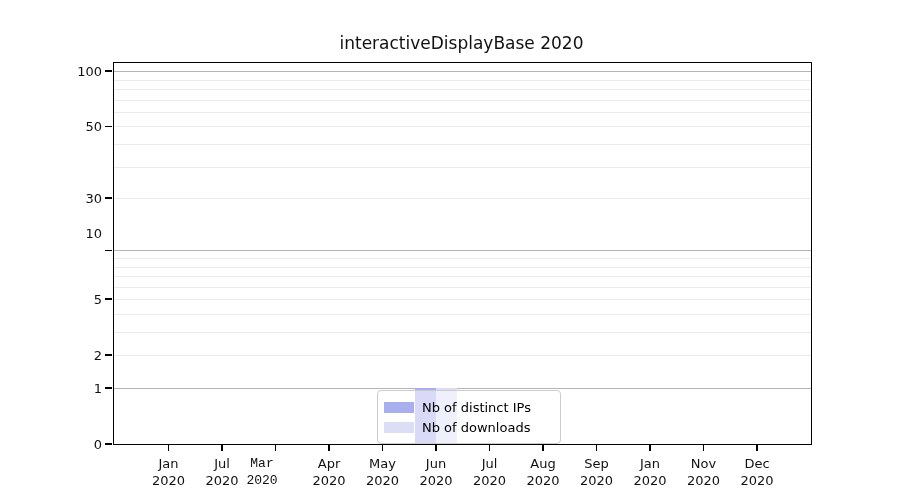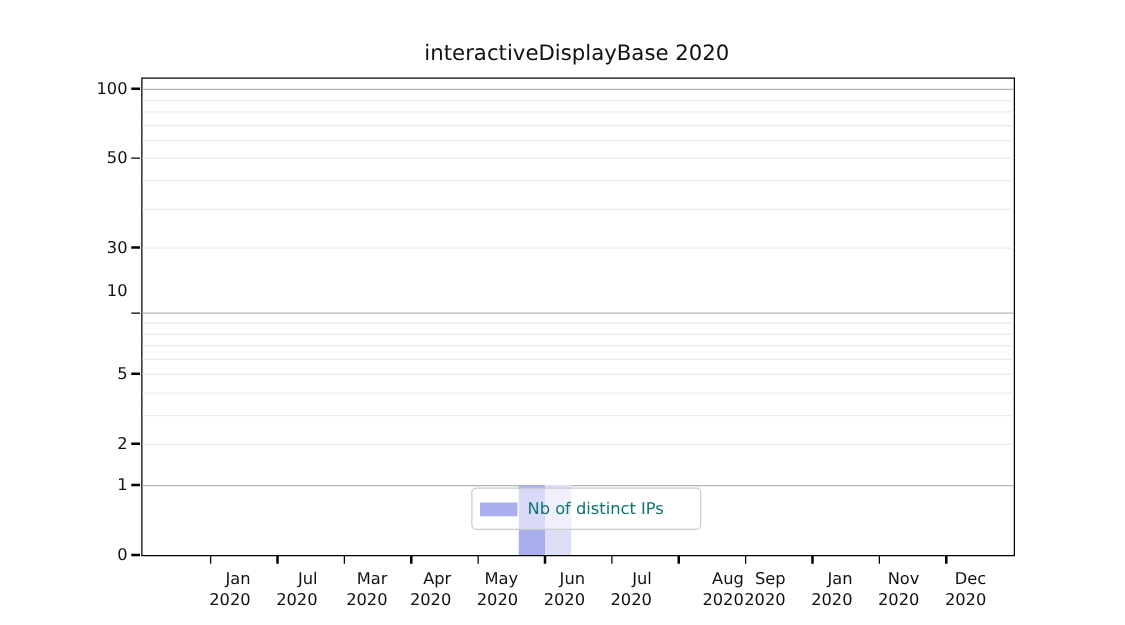--- a/index.html
+++ b/index.html
@@ -59,21 +59,21 @@
     left: -62px;
     width: 50px;
     text-align: right;
     font-size: 13px;
     line-height: 13px;
     color: #111111;
   }
   .x-tick-label {
     position: absolute;
     width: 64px;
-    text-align: right;
+    text-align: center;
     font-size: 13px;
     line-height: 17px;
     top: 392px;
     color: #111111;
   }
   .legend-box {
     position: absolute;
     left: 263px;
     top: 327px;
     width: 168px;
@@ -89,21 +89,21 @@
   }
   .legend-swatch {
     width: 30px;
     height: 11px;
     margin-right: 8px;
     flex: 0 0 auto;
   }
   .legend-label {
     font-size: 13px;
     white-space: nowrap;
-    color: #0f766e;
+    color: #000000;
   }
 </style>
 </head>
 <body>
 
 <div class="figure">
   <div class="chart-title">interactiveDisplayBase 2020</div>
   <div class="plot-area">
     <div id="grid-layer">
         <div class="gridline light" style="top: 292.255px;"></div>
@@ -151,21 +151,21 @@
         <div class="x-tick-label" style="left: 22.5px;">
           <div>Jan</div>
           <div>2020</div>
         </div>
         <div class="x-tick-mark" style="left: 107.2px;"></div>
         <div class="x-tick-label" style="left: 76px;">
           <div>Jul</div>
           <div>2020</div>
         </div>
         <div class="x-tick-mark" style="left: 160.7px;"></div>
-        <div class="x-tick-label" style="left: 132px;">
+        <div class="x-tick-label" style="left: 116px; font-family: Liberation Mono, monospace;">
           <div>Mar</div>
           <div>2020</div>
         </div>
         <div class="x-tick-mark" style="left: 214.2px;"></div>
         <div class="x-tick-label" style="left: 183px;">
           <div>Apr</div>
           <div>2020</div>
         </div>
         <div class="x-tick-mark" style="left: 267.7px;"></div>
         <div class="x-tick-label" style="left: 236.5px;">
@@ -176,21 +176,21 @@
         <div class="x-tick-label" style="left: 290px;">
           <div>Jun</div>
           <div>2020</div>
         </div>
         <div class="x-tick-mark" style="left: 374.7px;"></div>
         <div class="x-tick-label" style="left: 343.5px;">
           <div>Jul</div>
           <div>2020</div>
         </div>
         <div class="x-tick-mark" style="left: 428.2px;"></div>
-        <div class="x-tick-label" style="left: 417px;">
+        <div class="x-tick-label" style="left: 397px;">
           <div>Aug</div>
           <div>2020</div>
         </div>
         <div class="x-tick-mark" style="left: 481.7px;"></div>
         <div class="x-tick-label" style="left: 450.5px;">
           <div>Sep</div>
           <div>2020</div>
         </div>
         <div class="x-tick-mark" style="left: 535.2px;"></div>
         <div class="x-tick-label" style="left: 504px;">
@@ -206,15 +206,19 @@
         <div class="x-tick-label" style="left: 611px;">
           <div>Dec</div>
           <div>2020</div>
         </div>
       </div>
     <div class="legend-box" id="legend-box">
         <div class="legend-row">
           <div class="legend-swatch" style="background: rgb(169, 174, 238);"></div>
           <span class="legend-label">Nb of distinct IPs</span>
         </div>
+        <div class="legend-row">
+          <div class="legend-swatch" style="background: rgb(220, 222, 246);"></div>
+          <span class="legend-label">Nb of downloads</span>
+        </div>
       </div>
   </div>
 </div>
 
 </body></html>

